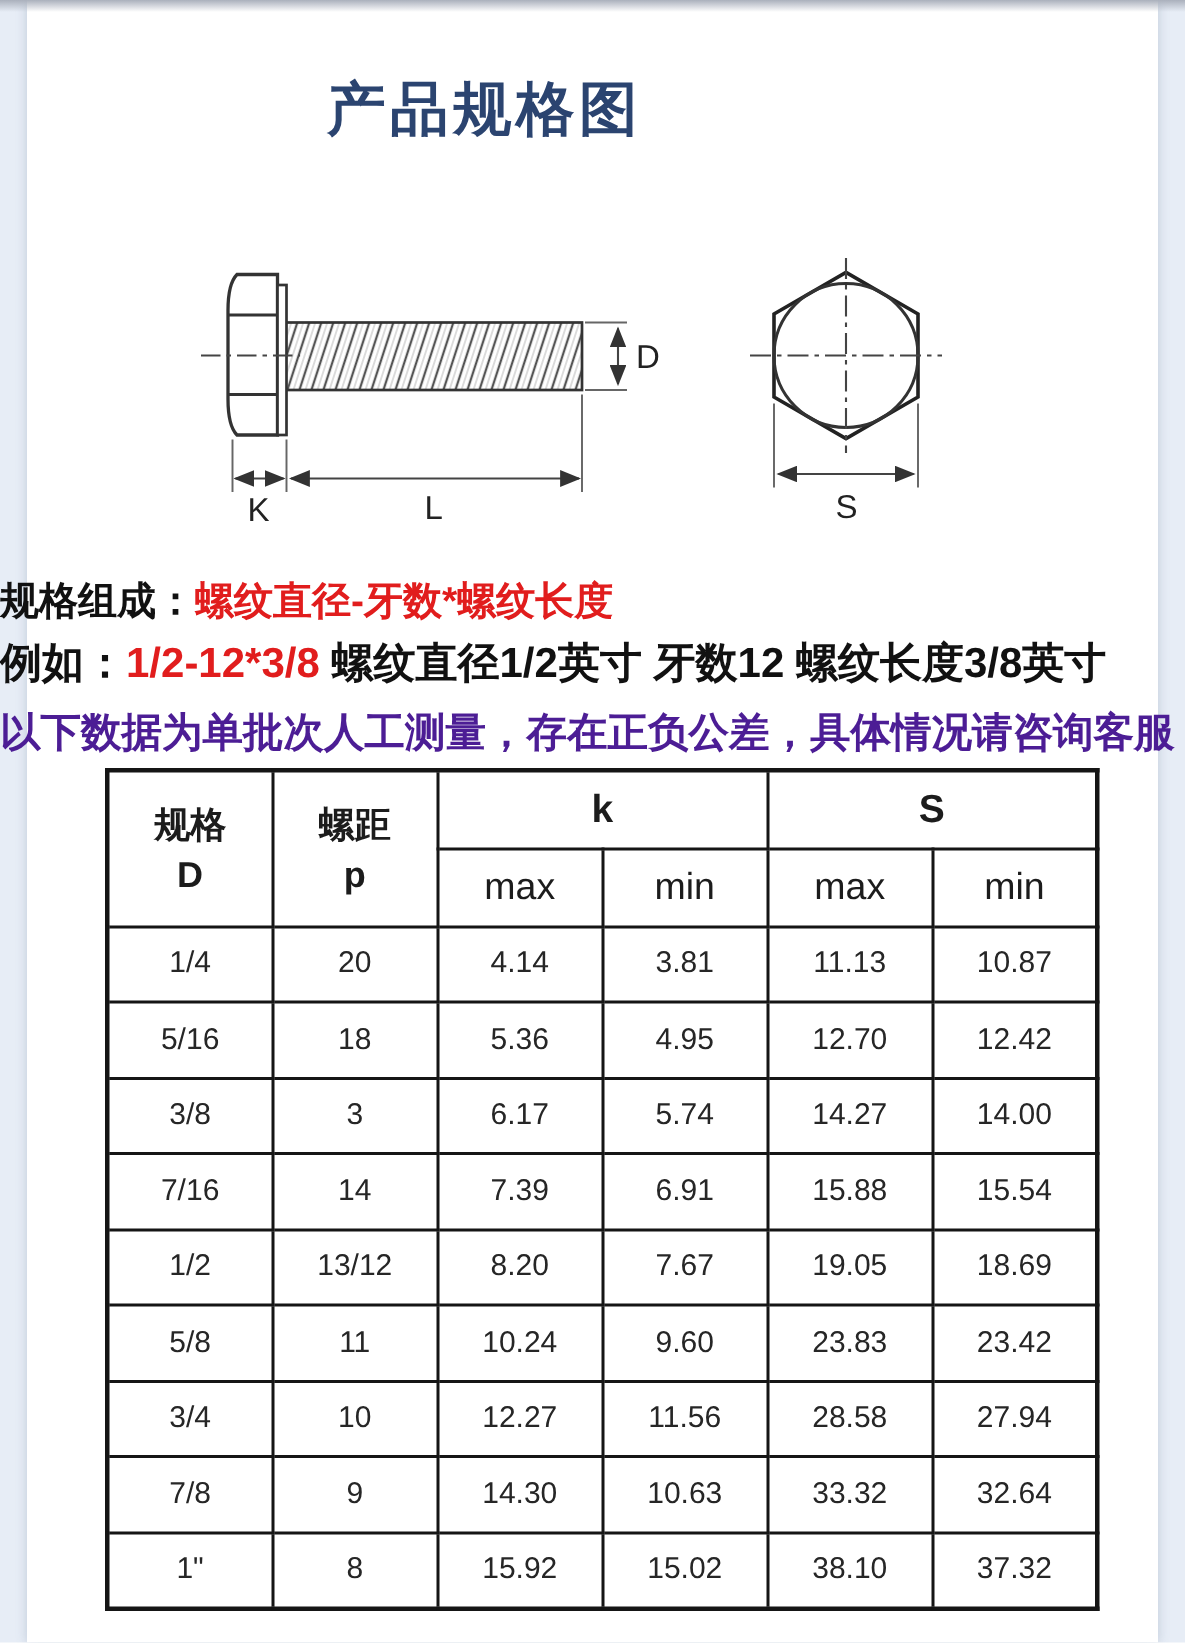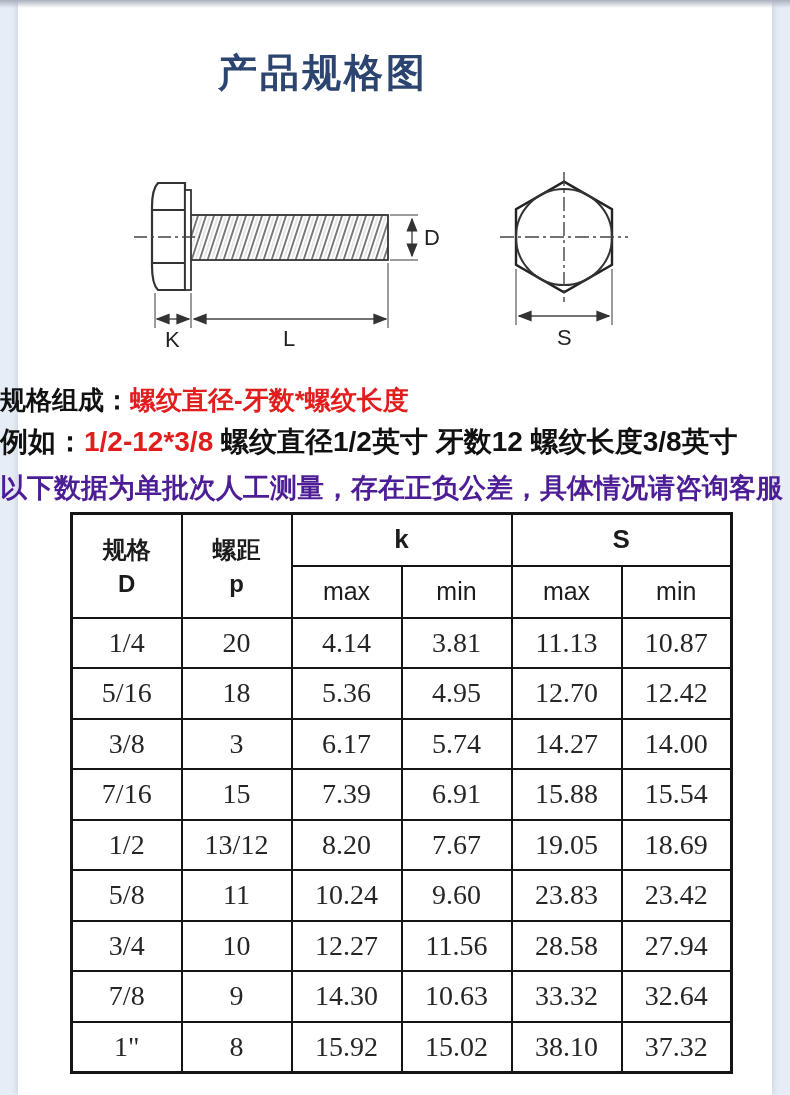--- a/index.html
+++ b/index.html
@@ -46,21 +46,21 @@
     border:2px solid #151515;
     text-align:center; vertical-align:middle;
     color:#1c1c1c;
   }
   table.spec thead tr { height:52px; }
   table.spec tbody tr { height:50.5px; }
   th.hdr-cjk { font-size:24px; font-weight:700; }
   th.hdr-cjk .sub { font-size:24px; font-weight:700; margin-top:4px; }
   th.hdr-dim { font-size:26px; font-weight:600; }
   th.hdr-mm  { font-size:25px; font-weight:500; }
-  table.spec td { font-size:28px; font-weight:400; color:#262626;font-family:Liberation Serif, serif; }
+  table.spec td { font-size:20px; font-weight:400; color:#262626; }
   svg text { font-family:"Liberation Sans", sans-serif; }
 </style>
 </head>
 <body>
 
 <div class="top-strip"></div>
 <div class="card"></div>
 
 <h1 class="page-title">产品规格图</h1>
 
@@ -174,21 +174,21 @@
       <tr>
         <td>3/8</td>
         <td>3</td>
         <td>6.17</td>
         <td>5.74</td>
         <td>14.27</td>
         <td>14.00</td>
       </tr>
       <tr>
         <td>7/16</td>
-        <td>15</td>
+        <td>14</td>
         <td>7.39</td>
         <td>6.91</td>
         <td>15.88</td>
         <td>15.54</td>
       </tr>
       <tr>
         <td>1/2</td>
         <td>13/12</td>
         <td>8.20</td>
         <td>7.67</td>

